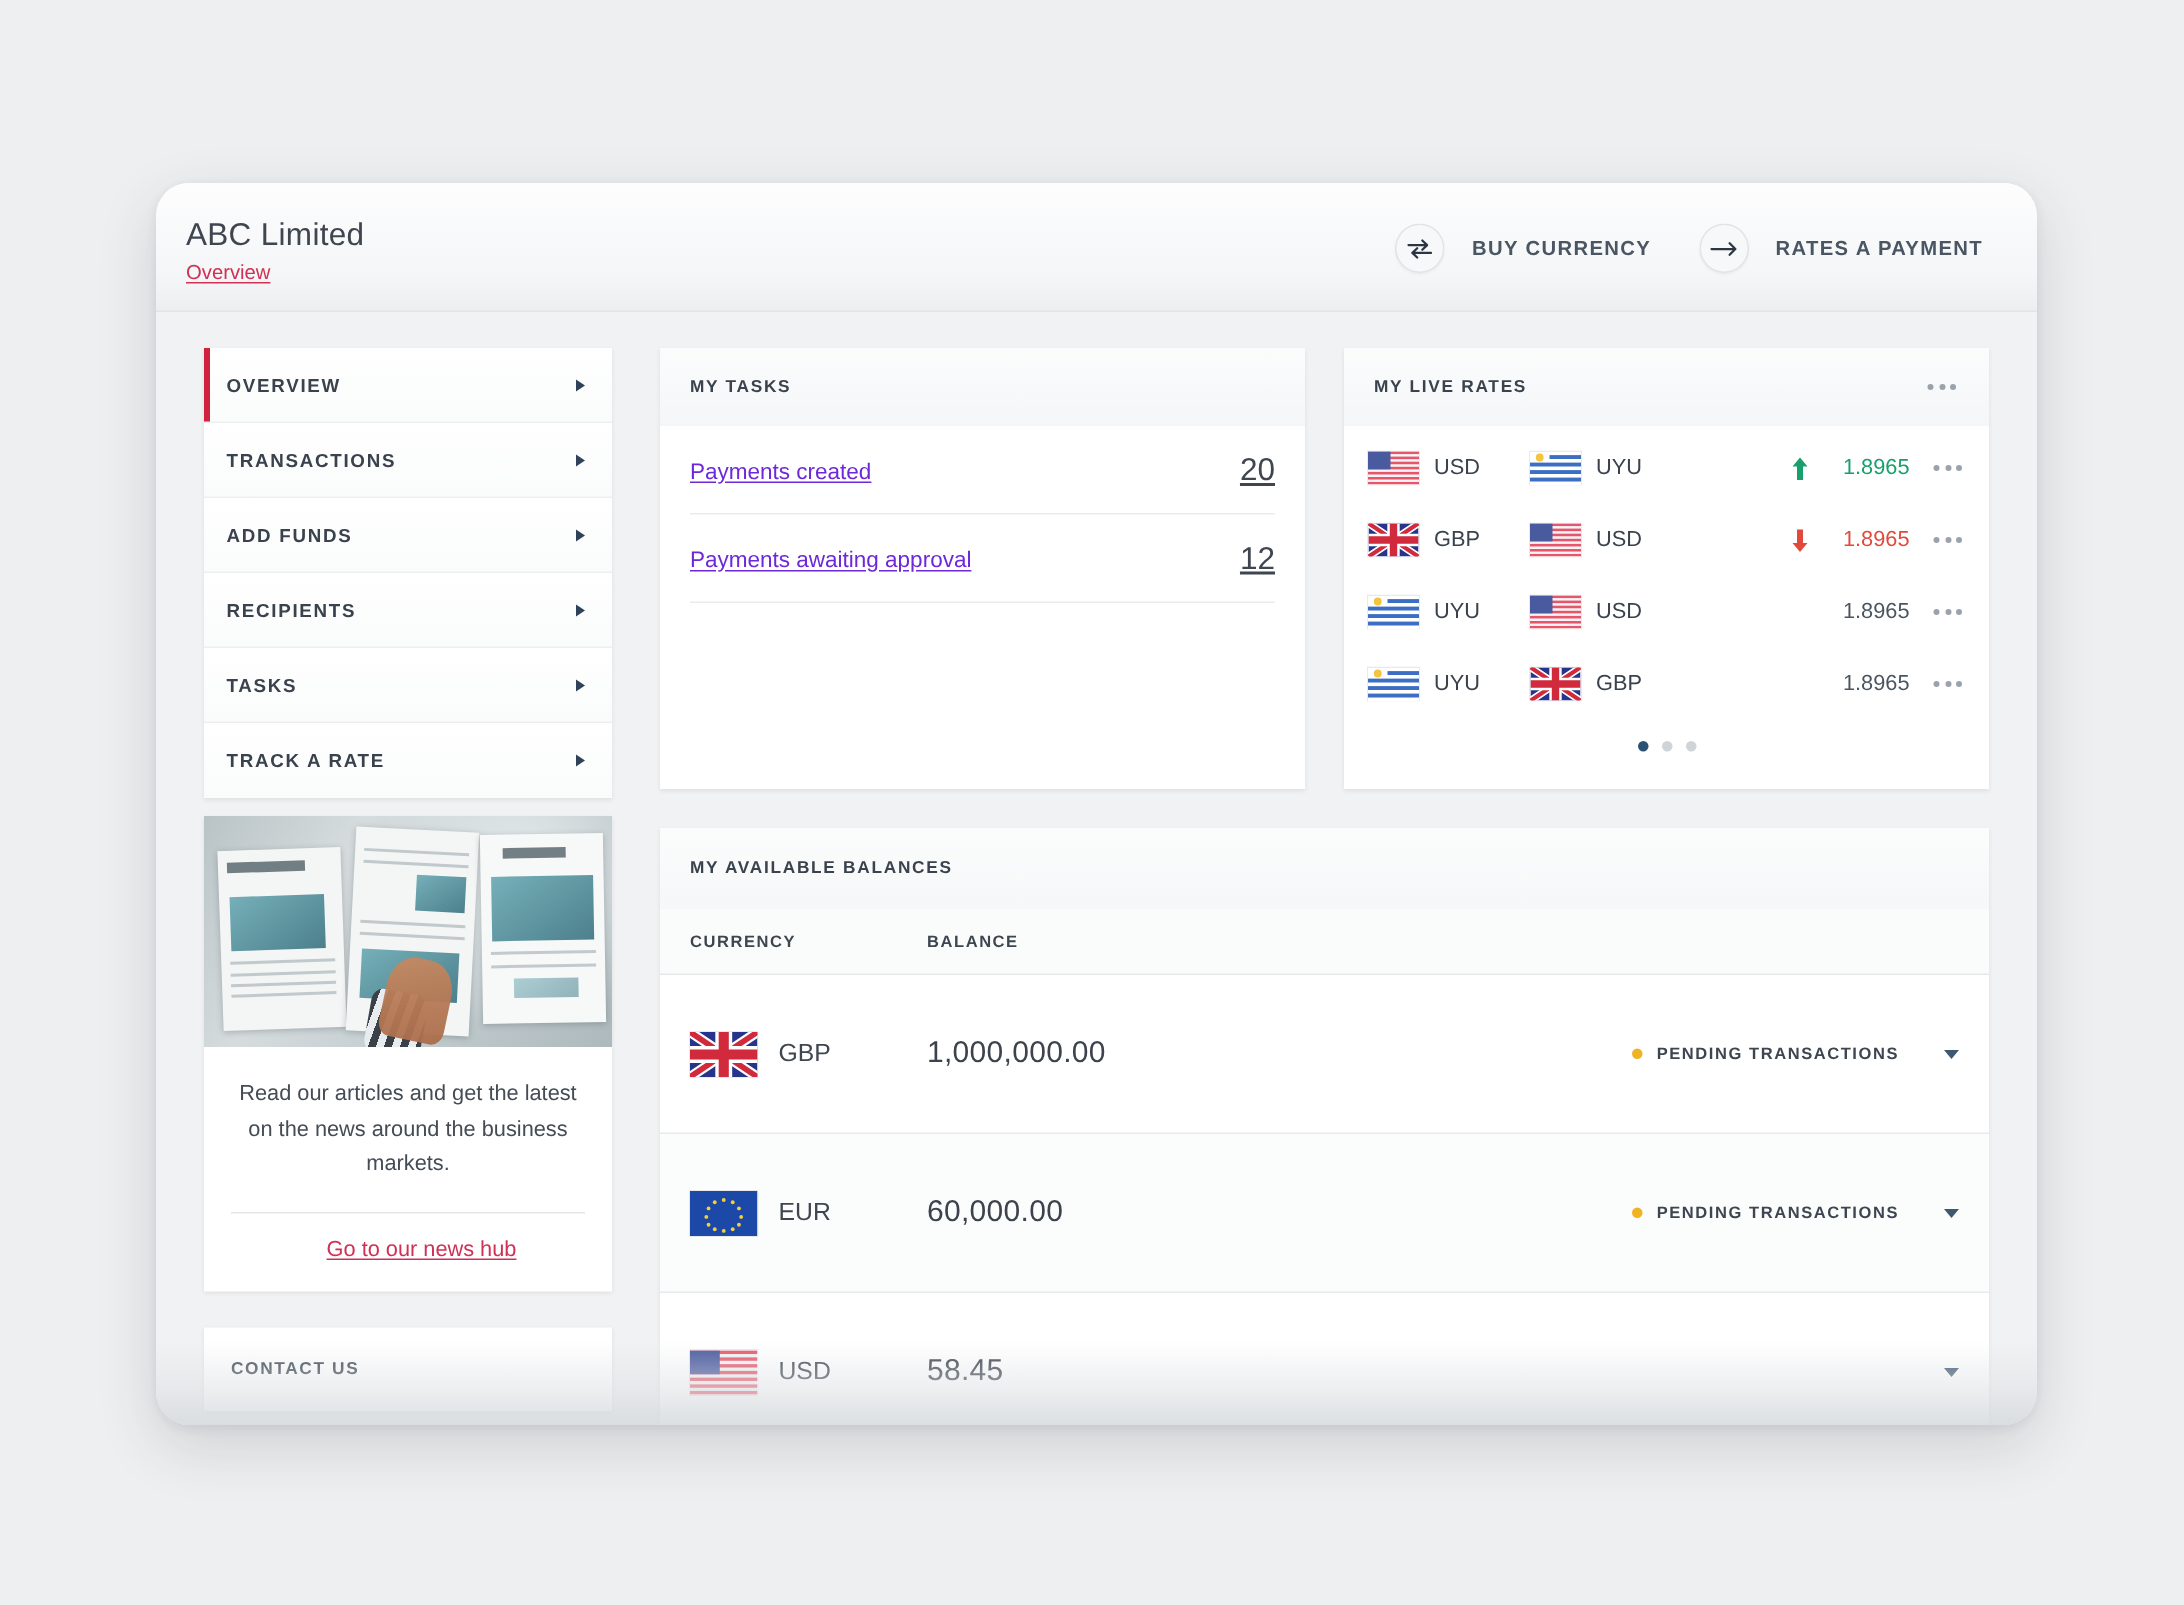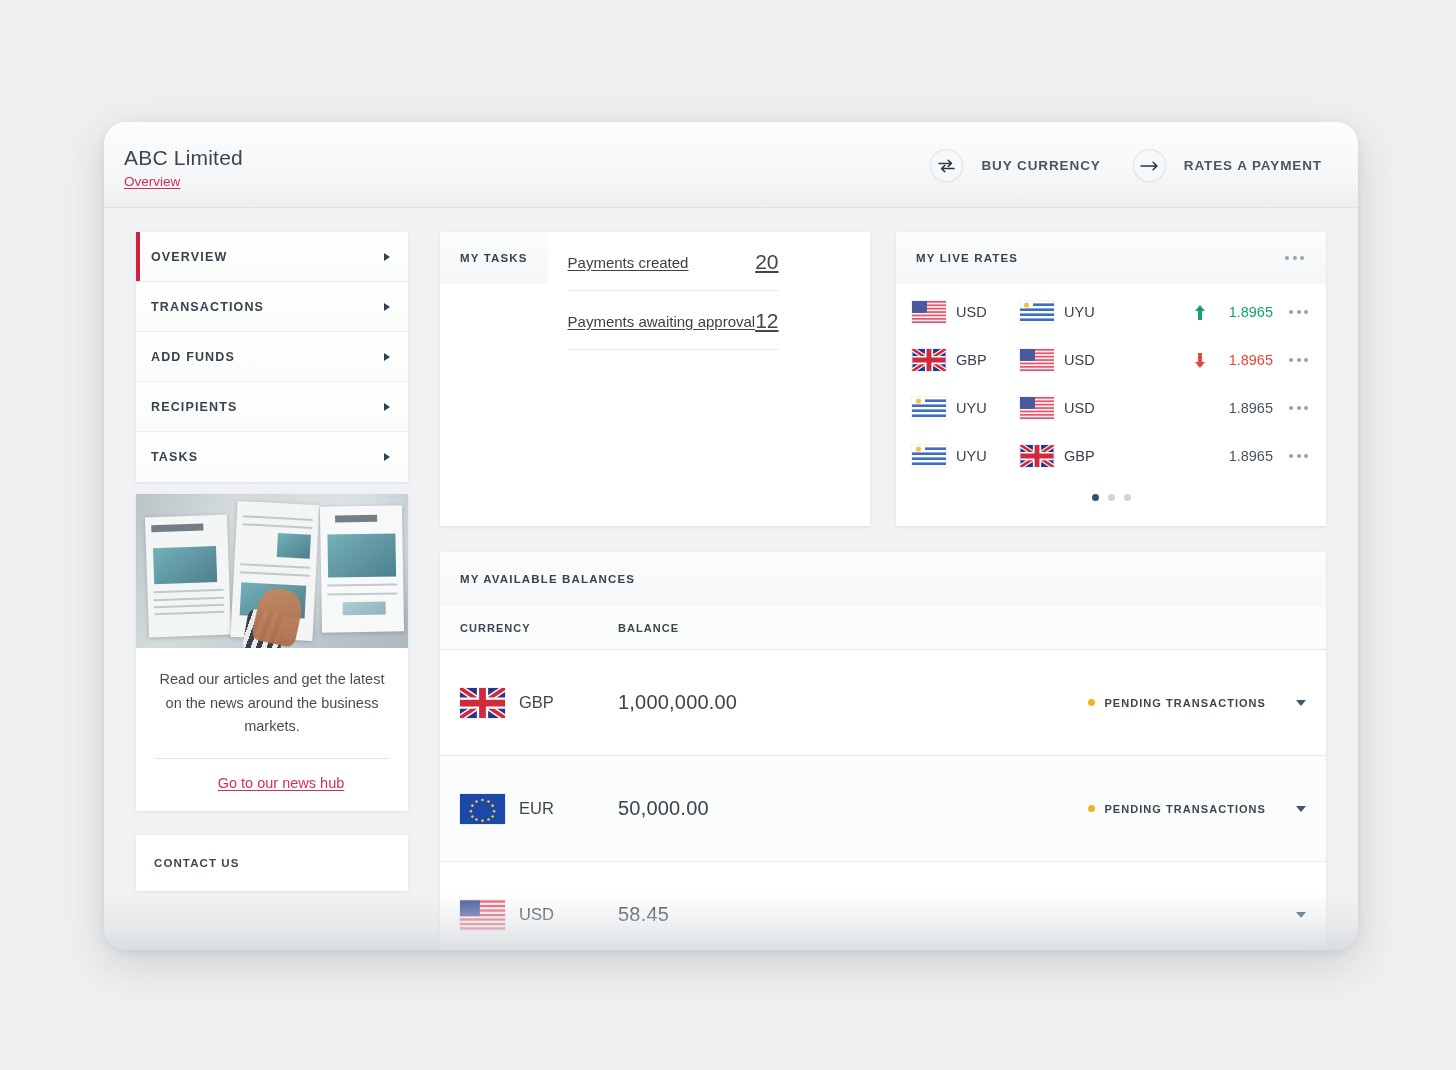--- a/index.html
+++ b/index.html
@@ -206,31 +206,31 @@
   .card-title {
     font-size: 11.5px; font-weight: bold; letter-spacing: 1.15px; color: #39424d;
   }
   .dots {
     display: flex; gap: 3.5px; cursor: pointer; padding: 6px 2px;
   }
   .dots i { width: 4px; height: 4px; border-radius: 50%; background: #9aa3ab; display:block; }
 
   
   .top-row { display: flex; gap: 26px; }
-  .tasks-card { flex: 1; height: 294px; display: flex; flex-direction: row; }
+  .tasks-card { flex: 1; height: 294px; display: flex; flex-direction: column; }
   .rates-card { flex: 1; height: 294px; display: flex; flex-direction: column; }
 
   .task-list { padding: 0 20px; }
   .task-row {
     display: flex; align-items: center; justify-content: space-between;
     padding: 18px 0 16px 0;
     border-bottom: 1px solid #e9ebee;
   }
   .task-name {
-    font-size: 15px; color: #404040; text-decoration: underline;
+    font-size: 15px; color: #6d28d9; text-decoration: underline;
     text-underline-offset: 2px; cursor: pointer;
   }
   .task-count { font-size: 21px; color: #3f4650; text-decoration: underline; }
 
   
   .rate-list { padding: 4px 16px 0 16px; }
   .rate-row {
     display: flex; align-items: center;
     height: 48px;
   }
@@ -360,20 +360,24 @@
         <div class="nav-item">
           <span class="nav-label">ADD FUNDS</span>
           <span class="tri-right"></span>
         </div>
         <div class="nav-item">
           <span class="nav-label">RECIPIENTS</span>
           <span class="tri-right"></span>
         </div>
         <div class="nav-item">
           <span class="nav-label">TASKS</span>
+          <span class="tri-right"></span>
+        </div>
+        <div class="nav-item">
+          <span class="nav-label">TRACK A RATE</span>
           <span class="tri-right"></span>
         </div>
       </div>
 
       <div class="promo-card">
         <div class="promo-img">
           <div class="bg"></div>
           <div class="paper p1">
             <div class="hdl"></div>
             <div class="img1" style="left:8%;top:26%;width:78%;height:30%;"></div>
@@ -651,21 +655,21 @@
                 <circle cx="30" cy="35.5" r="1.7"></circle>
                   <circle cx="22" cy="34" r="1.7"></circle>
                 <circle cx="16.5" cy="30" r="1.7"></circle>
                   <circle cx="14.5" cy="23" r="1.7"></circle>
                 <circle cx="16.5" cy="15.5" r="1.7"></circle>
                   <circle cx="22" cy="10" r="1.7"></circle>
               </g>
             </svg>
             <span class="code">EUR</span>
           </span>
-          <span class="bal-amount">50,000.00</span>
+          <span class="bal-amount">60,000.00</span>
           <span class="bal-right">
             <span class="pending">
               <i class="pdot"></i>
               <span class="ptxt">PENDING TRANSACTIONS</span>
             </span>
             <span class="chev-down"></span>
           </span>
         </div>
 
         <div class="bal-row">

